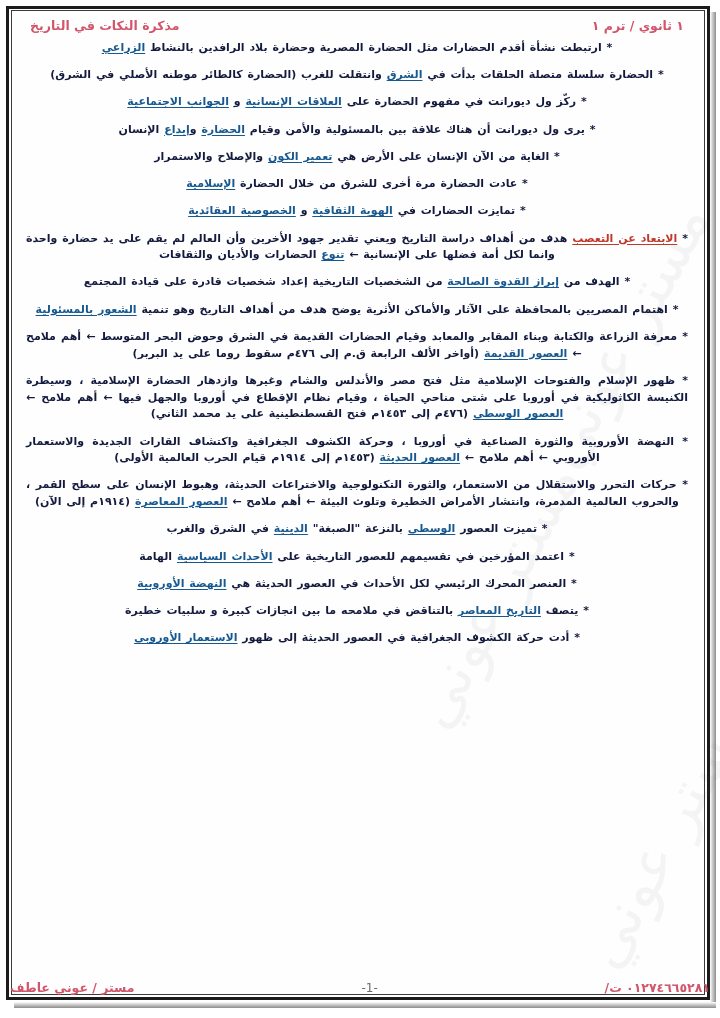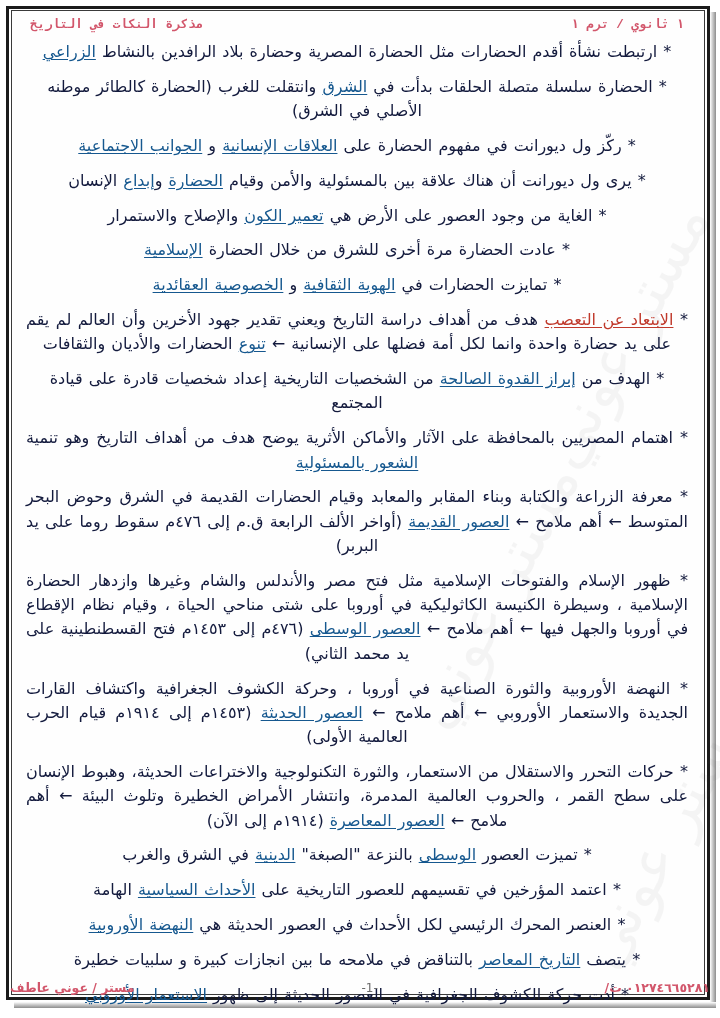--- a/index.html
+++ b/index.html
@@ -71,32 +71,31 @@
   .hdr {
     display: flex;
     flex-direction: row-reverse;
     justify-content: space-between;
     align-items: flex-start;
     font-weight: bold;
     font-size: 12.5px;
     color: #d2566b;
     padding: 0 4px 2px 4px;
     line-height: 1.2;
-    font-family: Liberation Mono, monospace;
   }
   .hdr .grade { letter-spacing: 0.2px; }
   .hdr .title { letter-spacing: 0.2px; }
 
   
   .body-lines {
     margin-top: 5px;
   }
   .line {
-    font-size: 16px;
-    font-weight: normal;
+    font-size: 11px;
+    font-weight: bold;
     color: #131a3d;
     line-height: 1.52;
     margin: 0 0 10.5px 0;
     text-align: center;
     word-spacing: 1px;
   }
   .line.just {
     text-align: justify;
     text-align-last: center;
   }
@@ -167,21 +166,21 @@
     <div class="hdr">
       <span class="title">مذكرة النكات في التاريخ</span>
       <span class="grade">١ ثانوي / ترم ١</span>
     </div>
 
     <div class="body-lines" id="lines-container">
         <p class="line" id="line-1"><span>* ارتبطت نشأة أقدم الحضارات مثل الحضارة المصرية وحضارة بلاد الرافدين بالنشاط </span><u class="bl">الزراعي</u></p>
         <p class="line" id="line-3"><span>* الحضارة سلسلة متصلة الحلقات بدأت في </span><u class="bl">الشرق</u><span> وانتقلت للغرب (الحضارة كالطائر موطنه الأصلي في الشرق)</span></p>
         <p class="line" id="line-4"><span>* ركّز ول ديورانت في مفهوم الحضارة على </span><u class="bl">العلاقات الإنسانية</u><span> و </span><u class="bl">الجوانب الاجتماعية</u></p>
         <p class="line" id="line-5"><span>* يرى ول ديورانت أن هناك علاقة بين بالمسئولية والأمن وقيام </span><u class="bl">الحضارة</u><span> و</span><u class="bl">إبداع</u><span> الإنسان</span></p>
-        <p class="line" id="line-6"><span>* الغاية من وجود العصور على الأرض هي </span><u class="bl">تعمير الكون</u><span> والإصلاح والاستمرار</span></p>
+        <p class="line" id="line-6"><span>* الغاية من الآن الإنسان على الأرض هي </span><u class="bl">تعمير الكون</u><span> والإصلاح والاستمرار</span></p>
         <p class="line" id="line-7"><span>* عادت الحضارة مرة أخرى للشرق من خلال الحضارة </span><u class="bl">الإسلامية</u></p>
         <p class="line" id="line-9"><span>* تمايزت الحضارات في </span><u class="bl">الهوية الثقافية</u><span> و </span><u class="bl">الخصوصية العقائدية</u></p>
         <p class="line just" id="line-10"><span>* </span><u class="rd">الابتعاد عن التعصب</u><span> هدف من أهداف دراسة التاريخ ويعني تقدير جهود الأخرين وأن العالم لم يقم على يد حضارة واحدة وانما لكل أمة فضلها على الإنسانية ← </span><u class="bl">تنوع</u><span> الحضارات والأديان والثقافات</span></p>
         <p class="line" id="line-11"><span>* الهدف من </span><u class="bl">إبراز القدوة الصالحة</u><span> من الشخصيات التاريخية إعداد شخصيات قادرة على قيادة المجتمع</span></p>
         <p class="line just" id="line-12"><span>* اهتمام المصريين بالمحافظة على الآثار والأماكن الأثرية يوضح هدف من أهداف التاريخ وهو تنمية </span><u class="bl">الشعور بالمسئولية</u></p>
         <p class="line just" id="line-13"><span>* معرفة الزراعة والكتابة وبناء المقابر والمعابد وقيام الحضارات القديمة في الشرق وحوض البحر المتوسط ← أهم ملامح ← </span><u class="bl">العصور القديمة</u><span> (أواخر الألف الرابعة ق.م إلى ٤٧٦م سقوط روما على يد البربر)</span></p>
         <p class="line just" id="line-14"><span>* ظهور الإسلام والفتوحات الإسلامية مثل فتح مصر والأندلس والشام وغيرها وازدهار الحضارة الإسلامية ، وسيطرة الكنيسة الكاثوليكية في أوروبا على شتى مناحي الحياة ، وقيام نظام الإقطاع في أوروبا والجهل فيها ← أهم ملامح ← </span><u class="bl">العصور الوسطى</u><span> (٤٧٦م إلى ١٤٥٣م فتح القسطنطينية على يد محمد الثاني)</span></p>
         <p class="line just" id="line-15"><span>* النهضة الأوروبية والثورة الصناعية في أوروبا ، وحركة الكشوف الجغرافية واكتشاف القارات الجديدة والاستعمار الأوروبي ← أهم ملامح ← </span><u class="bl">العصور الحديثة</u><span> (١٤٥٣م إلى ١٩١٤م قيام الحرب العالمية الأولى)</span></p>
         <p class="line just" id="line-16"><span>* حركات التحرر والاستقلال من الاستعمار، والثورة التكنولوجية والاختراعات الحديثة، وهبوط الإنسان على سطح القمر ، والحروب العالمية المدمرة، وانتشار الأمراض الخطيرة وتلوث البيئة ← أهم ملامح ← </span><u class="bl">العصور المعاصرة</u><span> (١٩١٤م إلى الآن)</span></p>
         <p class="line" id="line-17"><span>* تميزت العصور </span><u class="bl">الوسطى</u><span> بالنزعة "الصبغة" </span><u class="bl">الدينية</u><span> في الشرق والغرب</span></p>

